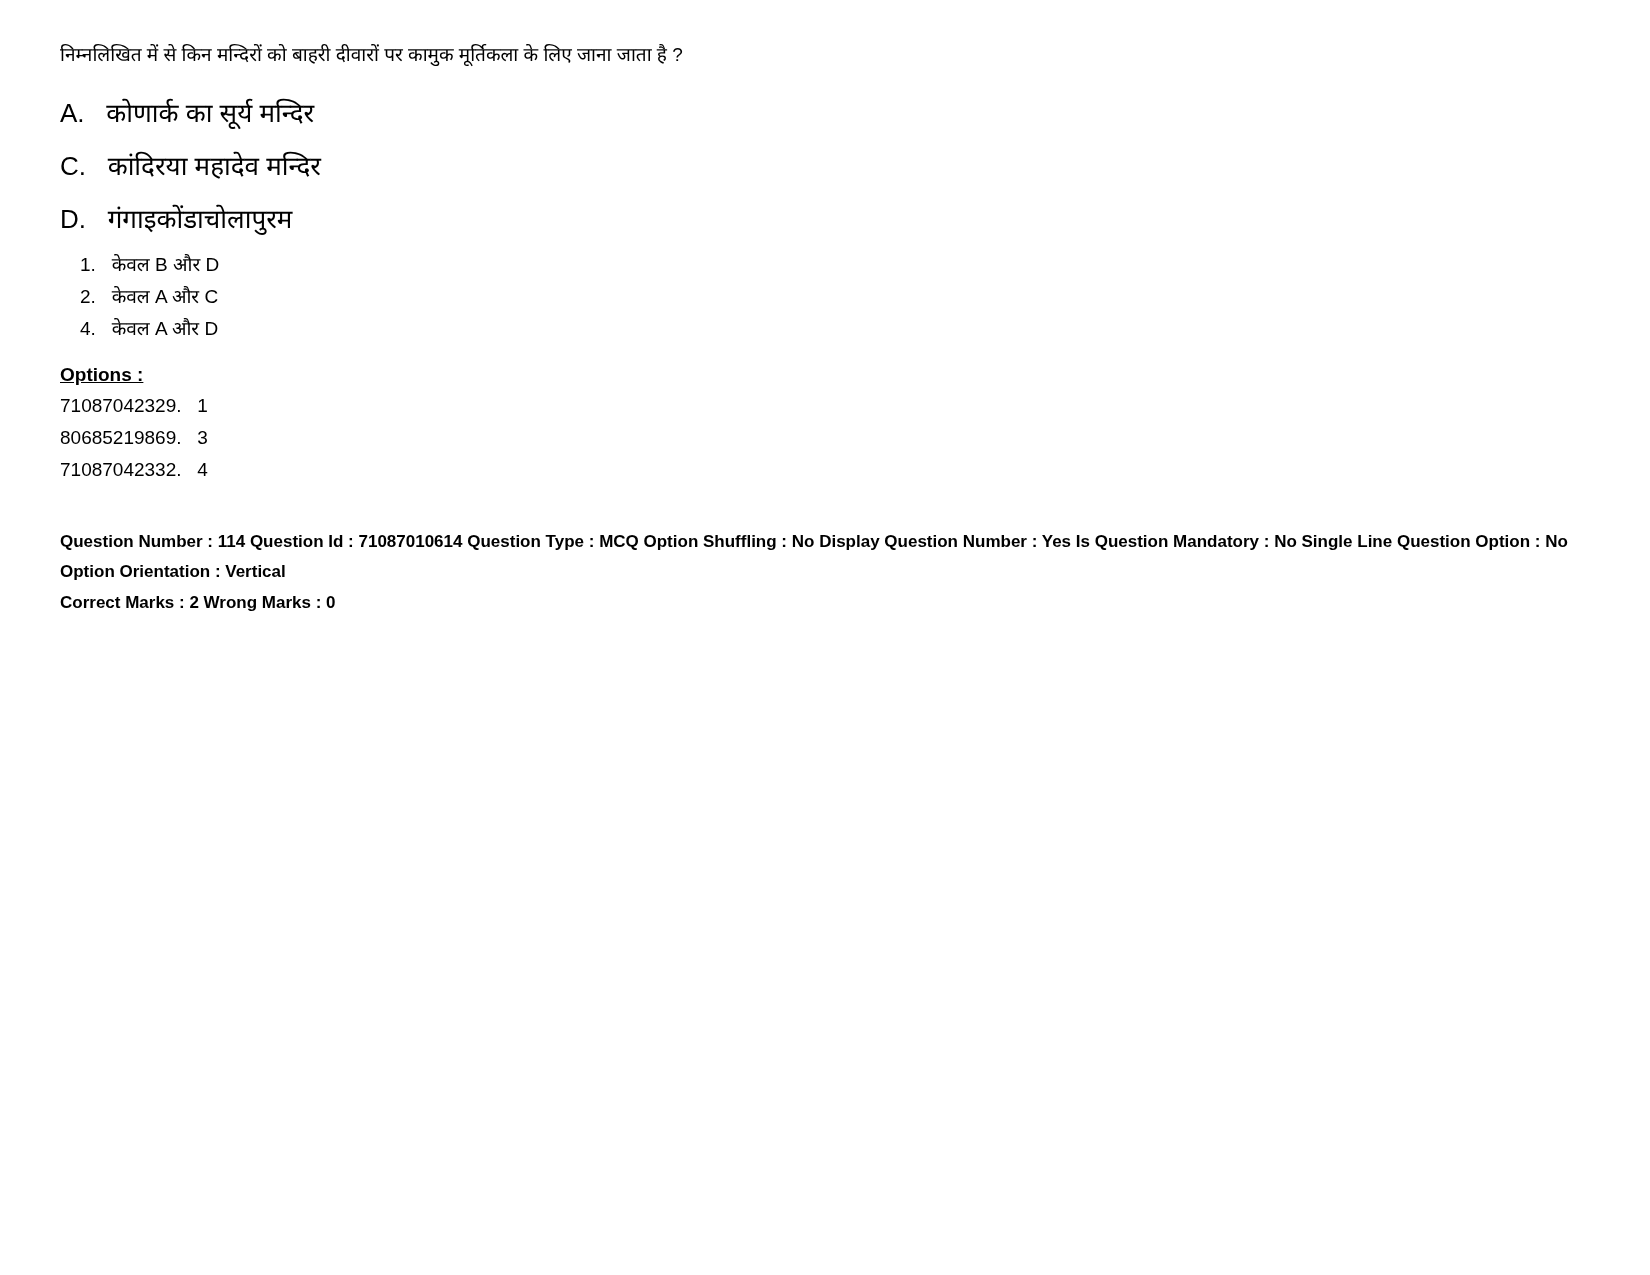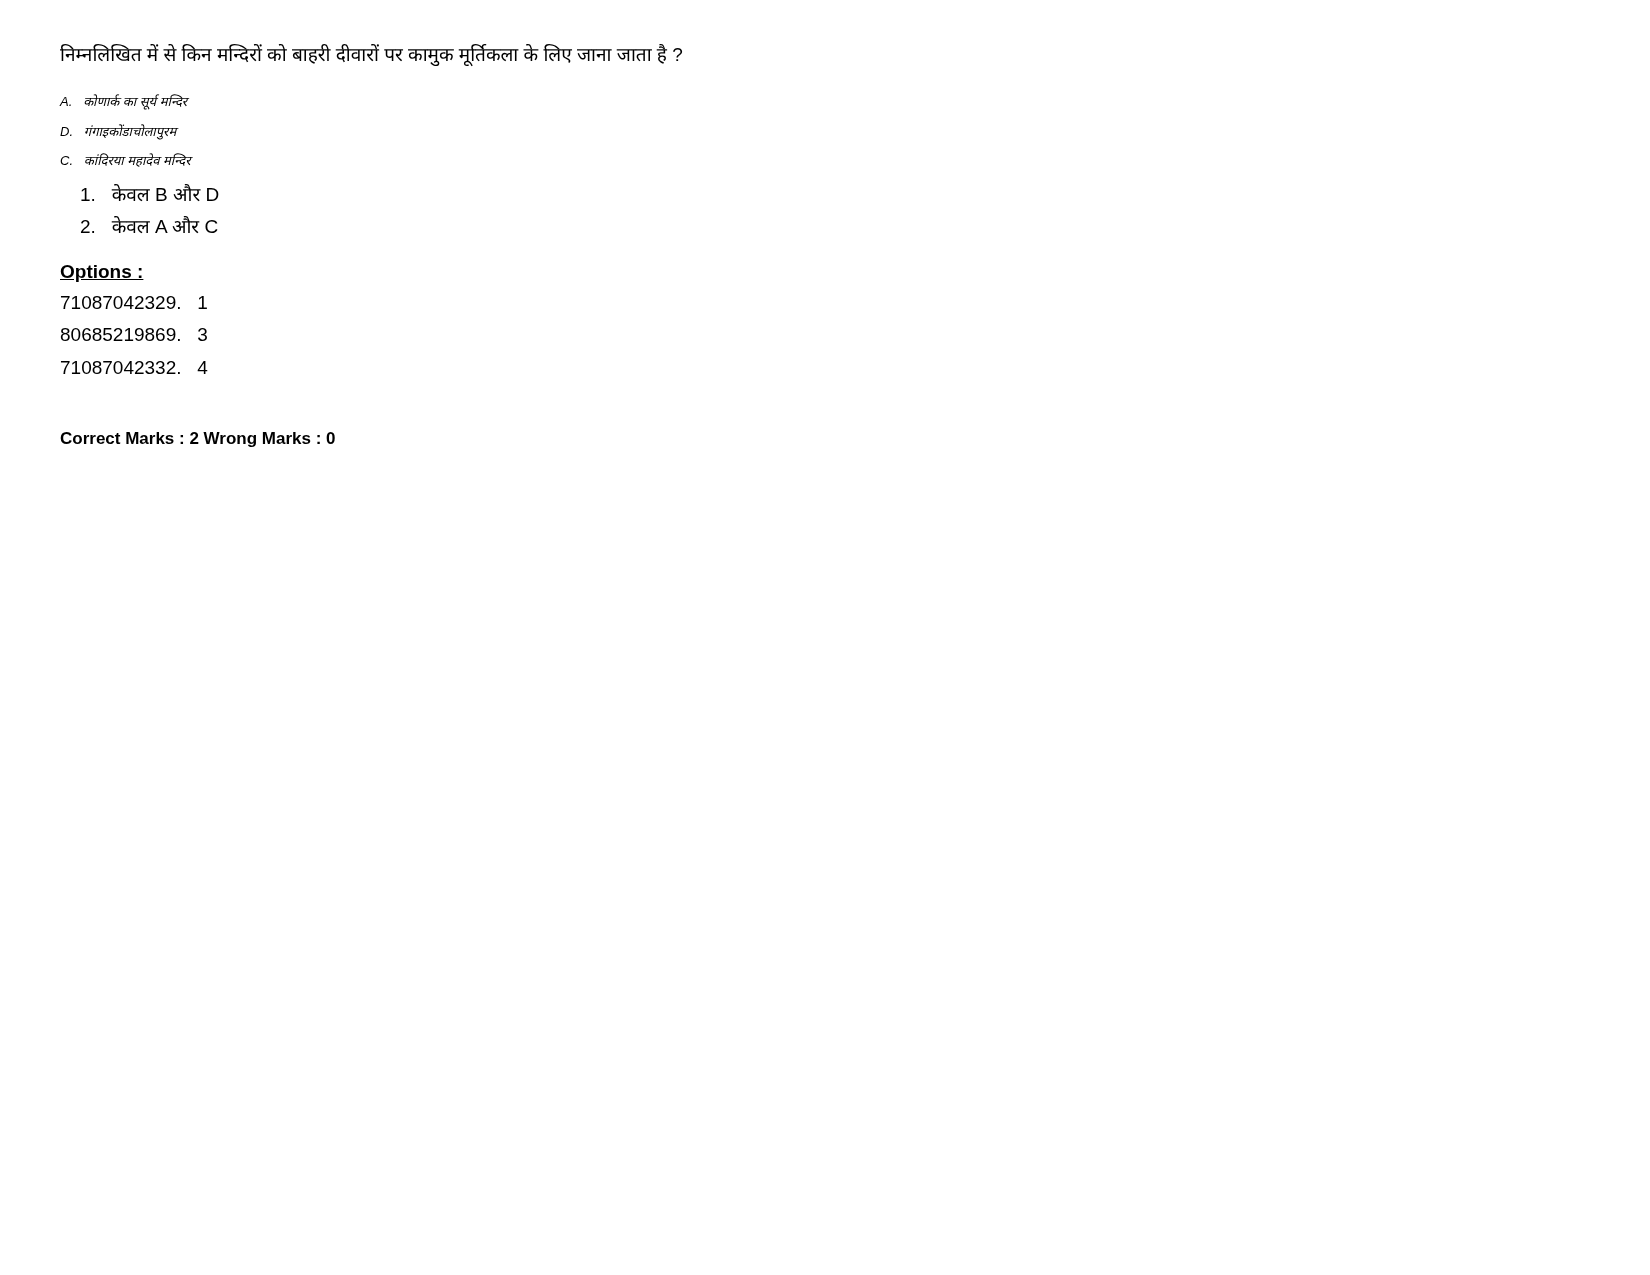--- a/index.html
+++ b/index.html
@@ -15,24 +15,23 @@
       font-size: 18px;
       color: #000000;
       padding: 40px 60px;
     }
     .question-text {
       font-size: 19px;
       line-height: 1.6;
       margin-bottom: 20px;
     }
     .option-item {
-      font-size: 13px;
+      font-size: 26px;
       line-height: 1.8;
       margin-bottom: 6px;
-      font-style: italic;
     }
     .sub-question {
       font-size: 19px;
       margin-top: 20px;
       margin-bottom: 12px;
     }
     .sub-options {
       margin-left: 20px;
     }
     .sub-option-item {
@@ -66,42 +65,47 @@
 
   <p class="question-text">निम्नलिखित में से किन मन्दिरों को बाहरी दीवारों पर कामुक मूर्तिकला के लिए जाना जाता है ?</p>
 
   <div>
     <p class="option-item">
       <span>A.</span>
       &nbsp;
       <span>कोणार्क का सूर्य मन्दिर</span>
     </p>
     <p class="option-item">
+      <span>C.</span>
+      &nbsp;
+      <span>कांदिरया महादेव मन्दिर</span>
+    </p>
+    <p class="option-item">
       <span>D.</span>
       &nbsp;
       <span>गंगाइकोंडाचोलापुरम</span>
-    </p>
-    <p class="option-item">
-      <span>C.</span>
-      &nbsp;
-      <span>कांदिरया महादेव मन्दिर</span>
     </p>
   </div>
 
 
   <div class="sub-options">
     <p class="sub-option-item">
       <span>1.</span>
       &nbsp;
       <span>केवल B और D</span>
     </p>
     <p class="sub-option-item">
       <span>2.</span>
       &nbsp;
       <span>केवल A और C</span>
+    </p>
+    <p class="sub-option-item">
+      <span>4.</span>
+      &nbsp;
+      <span>केवल A और D</span>
     </p>
   </div>
 
   <p class="options-label">Options :</p>
 
   <div>
     <p class="option-code-item">
       <span>71087042329.</span>
       &nbsp;
       <span>1</span>
@@ -113,17 +117,20 @@
     </p>
     <p class="option-code-item">
       <span>71087042332.</span>
       &nbsp;
       <span>4</span>
     </p>
   </div>
 
   <div class="meta-info">
     <p>
+      <span class="bold">Question Number : 114 Question Id : 71087010614 Question Type : MCQ Option Shuffling : No Display Question Number : Yes Is Question Mandatory : No Single Line Question Option : No Option Orientation : Vertical</span>
+    </p>
+    <p>
       <span class="bold">Correct Marks : 2 Wrong Marks : 0</span>
     </p>
   </div>
 
 </div>
 
 </body></html>

